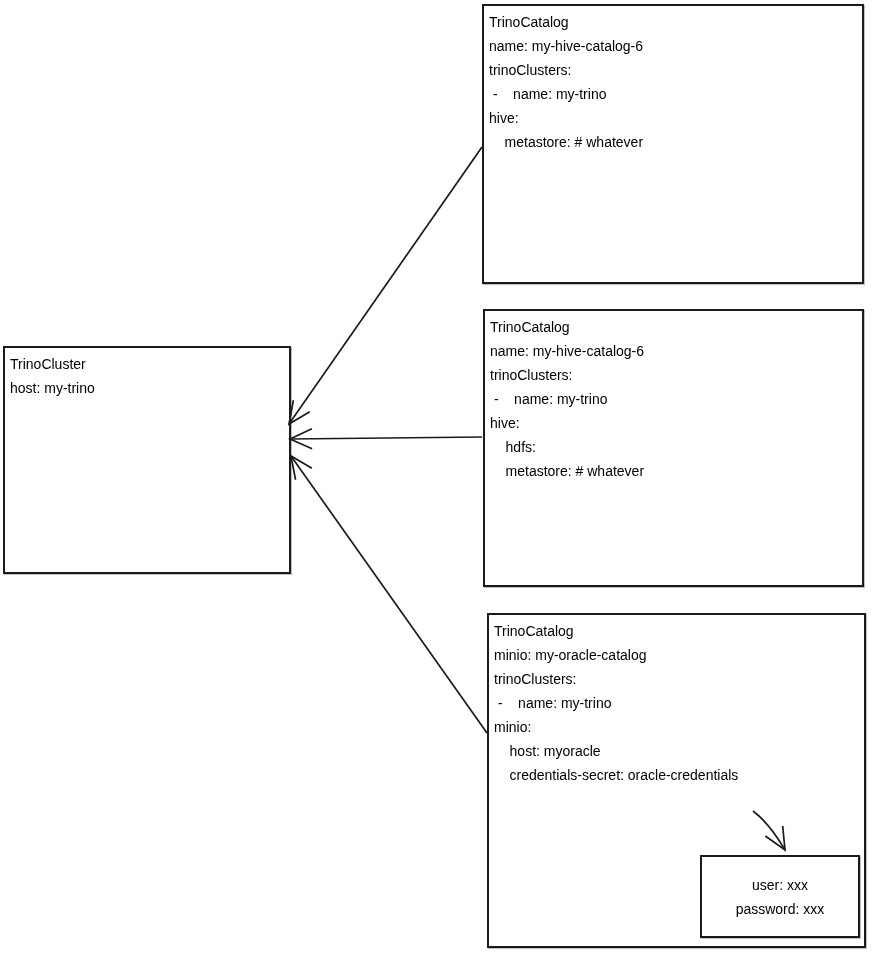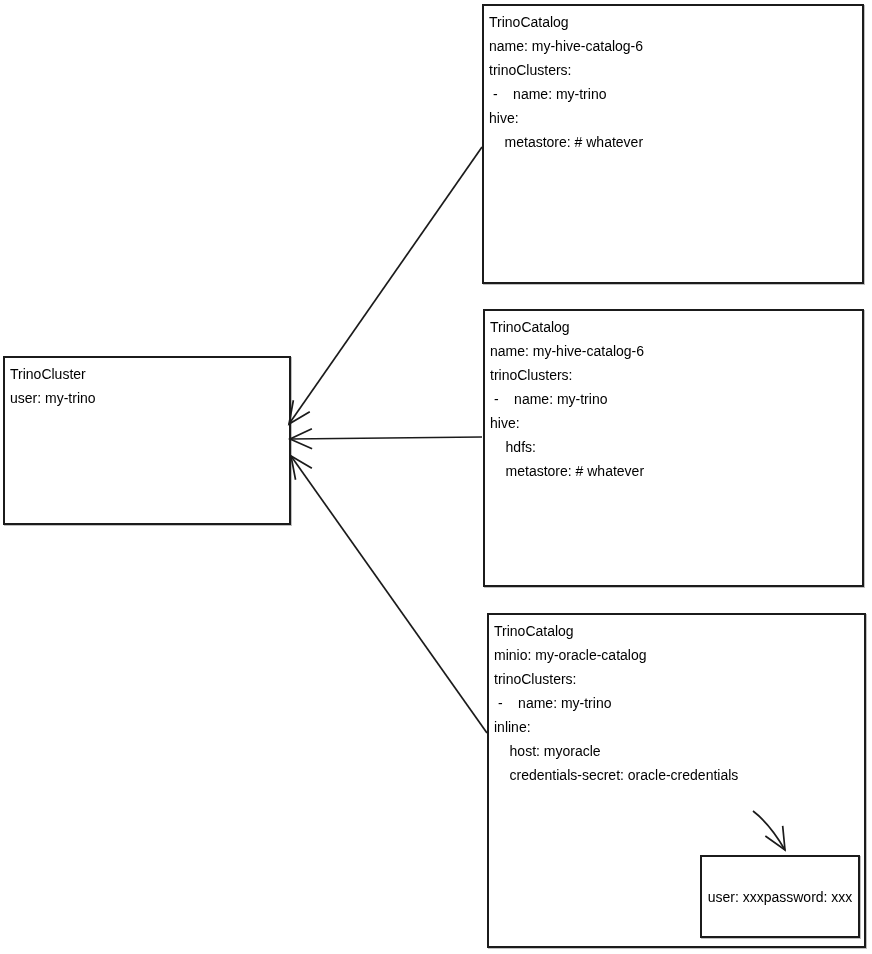--- a/index.html
+++ b/index.html
@@ -23,50 +23,50 @@
     border: 2px solid #1b1b1b;
     box-shadow: 1px 1px 0 rgba(0,0,0,0.25);
     padding: 4px 5px;
     font-size: 14px;
     line-height: 24px;
     z-index: 1;
   }
   .box .ln {
     white-space: pre;
   }
-  #cluster-box { left: 3px;   top: 356px; width: 288px; height: 169px; }
+  #cluster-box { left: 3px;   top: 346px; width: 288px; height: 228px; }
   #catalog-box-1 { left: 482px; top: 4px;   width: 382px; height: 280px; }
   #catalog-box-2 { left: 483px; top: 309px; width: 381px; height: 278px; }
   #catalog-box-3 { left: 487px; top: 613px; width: 379px; height: 335px; }
   #credentials-box {
     left: 700px; top: 855px; width: 160px; height: 83px;
     z-index: 2;
     display: flex;
-    flex-direction: row;
+    flex-direction: column;
     justify-content: center;
     align-items: center;
     text-align: center;
     padding: 0;
   }
   svg.connector-layer {
     position: absolute;
     left: 0;
     top: 0;
     z-index: 5;
     pointer-events: none;
   }
 </style>
 </head>
 <body>
 
 <div class="canvas">
 
   <div class="box" id="cluster-box">
     <div class="ln">TrinoCluster</div>
-    <div class="ln">user: my-trino</div>
+    <div class="ln">host: my-trino</div>
   </div>
 
   <div class="box" id="catalog-box-1">
     <div class="ln">TrinoCatalog</div>
     <div class="ln">name: my-hive-catalog-6</div>
     <div class="ln">trinoClusters:</div>
     <div class="ln"> -    name: my-trino</div>
     <div class="ln">hive:</div>
     <div class="ln">    metastore: # whatever</div>
   </div>
@@ -79,21 +79,21 @@
     <div class="ln">hive:</div>
     <div class="ln">    hdfs:</div>
     <div class="ln">    metastore: # whatever</div>
   </div>
 
   <div class="box" id="catalog-box-3">
     <div class="ln">TrinoCatalog</div>
     <div class="ln">minio: my-oracle-catalog</div>
     <div class="ln">trinoClusters:</div>
     <div class="ln"> -    name: my-trino</div>
-    <div class="ln">inline:</div>
+    <div class="ln">minio:</div>
     <div class="ln">    host: myoracle</div>
     <div class="ln">    credentials-secret: oracle-credentials</div>
   </div>
 
   <div class="box" id="credentials-box">
     <div class="ln">user: xxx</div>
     <div class="ln">password: xxx</div>
   </div>
 
   <svg class="connector-layer" width="872" height="954" viewBox="0 0 872 954">

